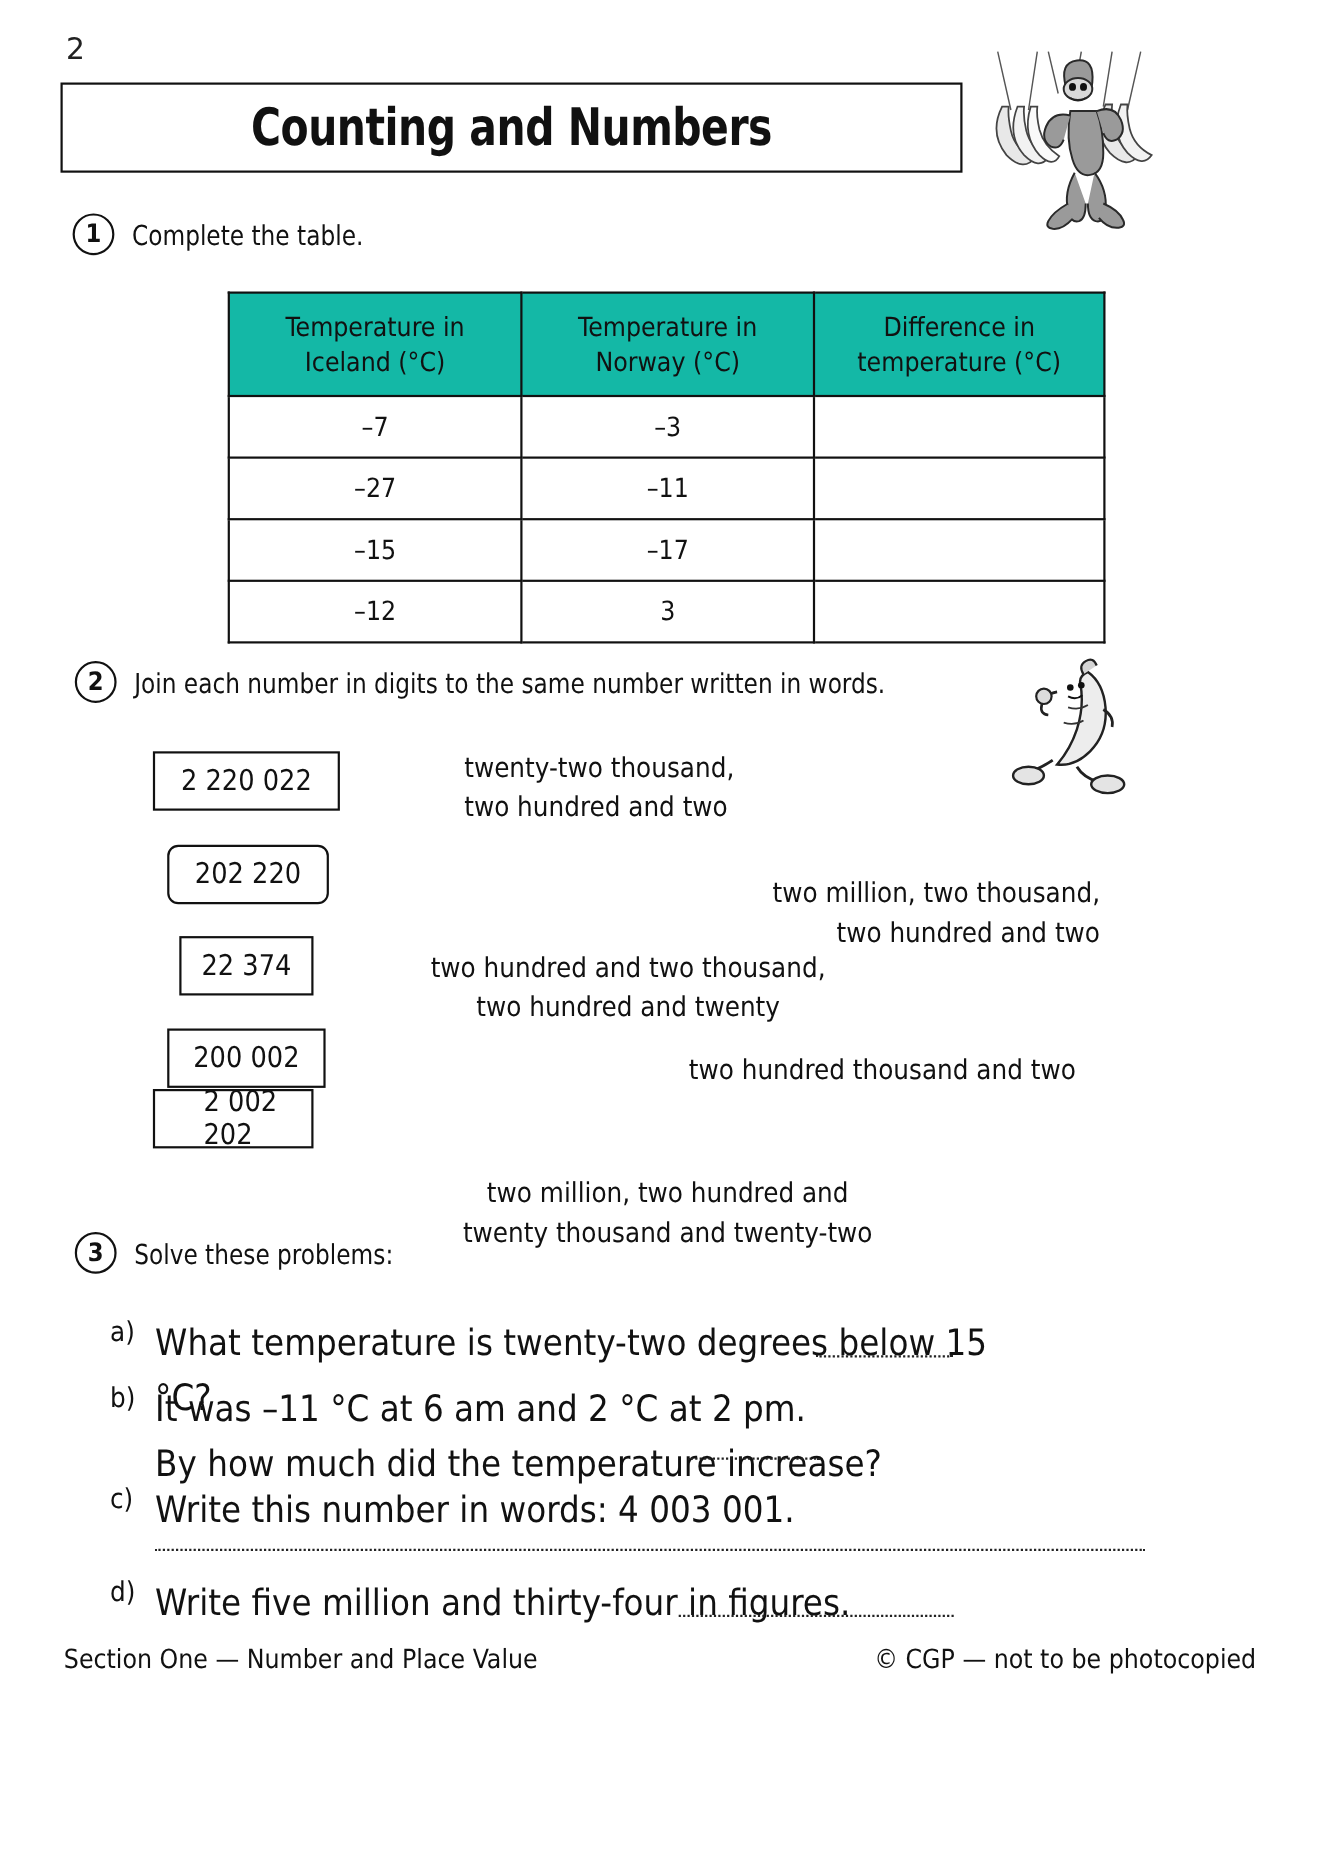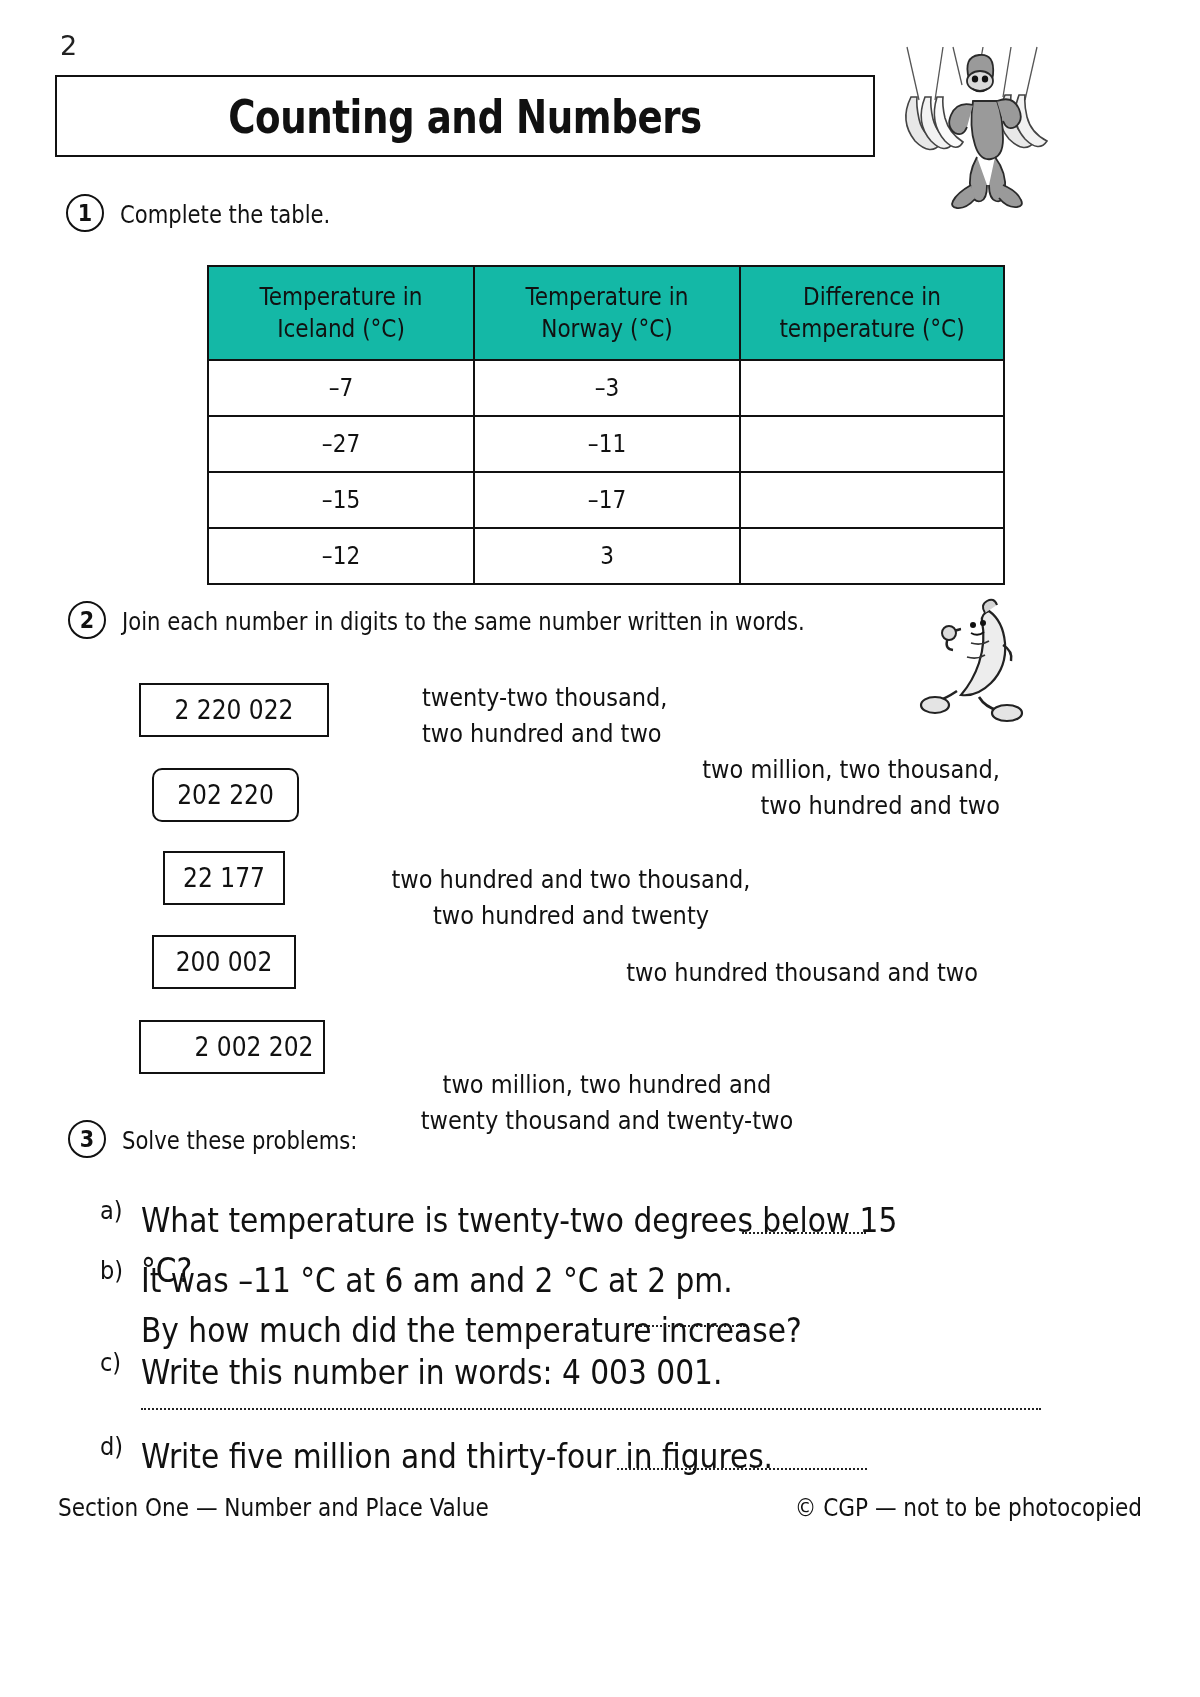--- a/index.html
+++ b/index.html
@@ -252,29 +252,29 @@
       <circle cx="34" cy="38" r="7" fill="#dcdcdc" stroke="#222" stroke-width="2"></circle>
       <path d="M88 50 q10 6 8 16" fill="none" stroke="#222" stroke-width="2.4"></path>
 
       <path d="M42 96 q-12 8 -20 10" fill="none" stroke="#222" stroke-width="2.6"></path>
       <ellipse cx="20" cy="110" rx="14" ry="8" fill="#e4e4e4" stroke="#222" stroke-width="2.2"></ellipse>
       <path d="M64 102 q6 10 20 14" fill="none" stroke="#222" stroke-width="2.6"></path>
       <ellipse cx="92" cy="118" rx="15" ry="8" fill="#e4e4e4" stroke="#222" stroke-width="2.2"></ellipse>
     </g>
   </svg>
 
-  <div class="numbox" style="left:139px;top:683px;width:190px;height:54px;">2 220 022</div>
+  <div class="numbox" style="left:139px;top:683px;width:170px;height:54px;">2 220 022</div>
   <div class="numbox" style="left:152px;top:768px;width:147px;height:54px;border-radius:10px;">202 220</div>
-  <div class="numbox" style="left:163px;top:851px;width:122px;height:54px;">22 177</div>
+  <div class="numbox" style="left:163px;top:851px;width:122px;height:54px;">22 374</div>
   <div class="numbox" style="left:152px;top:935px;width:144px;height:54px;">200 002</div>
-  <div class="numbox" style="left:139px;top:1020px;width:186px;height:54px;padding-left:44px;">2 002 202</div>
+  <div class="numbox" style="left:139px;top:990px;width:146px;height:54px;padding-left:44px;">2 002 202</div>
 
   <div class="wordphrase" style="left:422px;top:680px;width:420px;">twenty-two thousand,
 two hundred and two</div>
-  <div class="wordphrase wp-right" style="left:600px;top:752px;width:400px;">two million, two thousand,
+  <div class="wordphrase wp-right" style="left:600px;top:794px;width:400px;">two million, two thousand,
 two hundred and two</div>
   <div class="wordphrase wp-center" style="left:366px;top:862px;width:410px;">two hundred and two thousand,
 two hundred and twenty</div>
   <div class="wordphrase wp-right" style="left:600px;top:955px;width:378px;">two hundred thousand and two</div>
   <div class="wordphrase wp-center" style="left:400px;top:1067px;width:414px;">two million, two hundred and
 twenty thousand and twenty-two</div>
 
   <div class="qnum" style="left:68px;top:1120px;">3</div>
   <div class="qtext" style="left:122px;top:1126px;">Solve these problems:</div>
 

